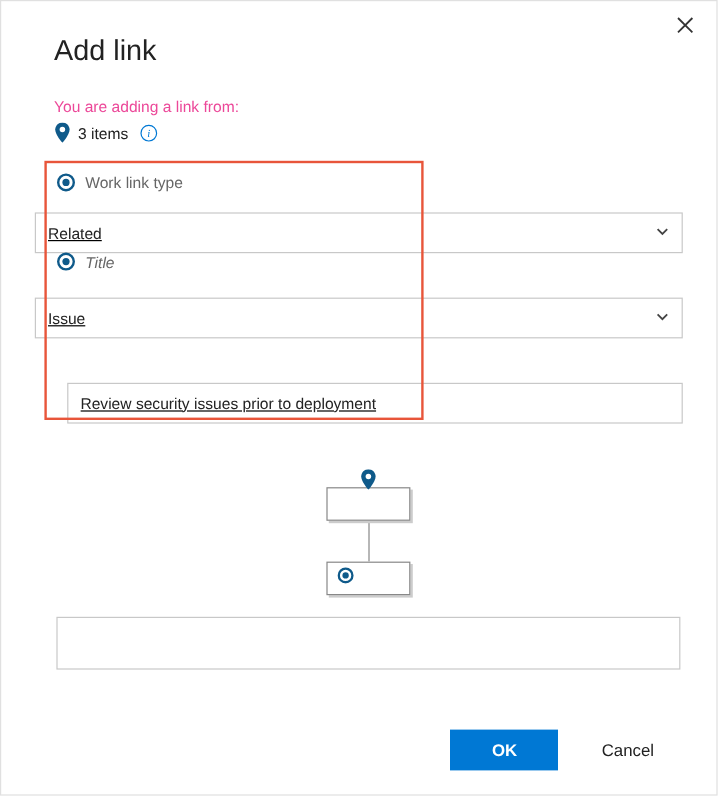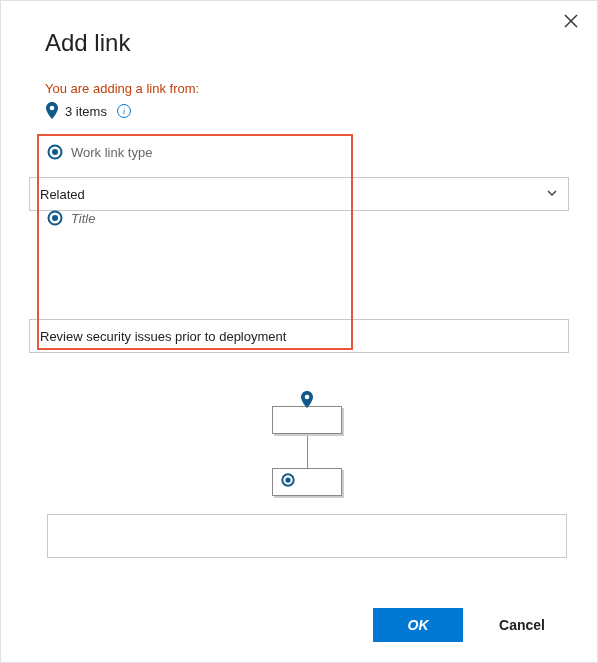--- a/index.html
+++ b/index.html
@@ -1,47 +1,47 @@
 <!DOCTYPE html>
 <html><head>
   <meta charset="utf-8">
   <style>
     * { box-sizing: border-box; margin: 0; padding: 0; }
     body { font-family: "Segoe UI", Arial, sans-serif; background: #fff; width: 598px; height: 663px; position: relative; border: 1px solid #e0e0e0; }
     .dialog { padding: 28px 28px 20px 44px; height: 100%; display: flex; flex-direction: column; }
     .close-btn { position: absolute; top: 10px; right: 14px; width: 24px; height: 24px; cursor: pointer; display: flex; align-items: center; justify-content: center; }
     .close-btn svg { width: 14px; height: 14px; stroke: #333; stroke-width: 1.5; }
     .title { font-size: 24px; font-weight: 400; color: #222; margin-bottom: 24px; }
-    .subtext { font-size: 13px; color: #c2410c; margin-bottom: 6px; }
+    .subtext { font-size: 13px; color: #ec4899; margin-bottom: 6px; }
     .items-row { display: flex; align-items: center; gap: 6px; margin-bottom: 14px; }
     .pin-icon svg { width: 14px; height: 18px; display: block; }
     .items-label { font-size: 13px; color: #222; }
     .info-icon { width: 14px; height: 14px; border: 1px solid #0078d4; border-radius: 50%; display: inline-flex; align-items: center; justify-content: center; font-size: 9px; color: #0078d4; font-style: italic; font-family: Georgia, serif; margin-left: 4px; }
     .field-group { margin-bottom: 14px; padding: 0 2px; }
     .field-label { font-size: 13px; color: #666; margin-bottom: 6px; display: flex; align-items: center; gap: 8px; }
     .ring-icon { width: 16px; height: 16px; display: inline-flex; align-items: center; justify-content: center; }
     .ring-icon svg { width: 16px; height: 16px; display:block; }
     .dropdown, .text-input { width: 100%; height: 34px; border: 1px solid #c8c8c8; background: #fff; padding: 0 10px; font-size: 13px; color: #222; display: flex; align-items: center; justify-content: space-between; cursor: pointer; }
     .text-input { cursor: text; }
     .chevron svg { width: 12px; height: 12px; stroke: #444; stroke-width: 1.5; }
     .highlight-box { border: 2px solid #e8553a; padding: 8px 6px 12px 6px; margin-left: -8px; margin-right: 216px; position: relative; z-index: 2;}
-    .full-row { position: absolute; left: 28px; right: 28px; }
+    .full-row { position: absolute; left: 28px; right: 28px; text-decoration: underline; }
     .row-linktype { top: 176px; }
     .row-workitem { top: 247px; }
-    .row-title { top: 318px; }
+    .row-title { top: 318px; margin-left: 27px; }
     .diagram { display:flex; flex-direction:column; align-items:center; margin: 56px 0 18px 0; }
     .dnode { width: 70px; height: 28px; border: 1px solid #888; background:#fff; box-shadow: 2px 2px 0 #ccc; position:relative; }
     .dnode .pin-top { position:absolute; top:-16px; left:50%; transform:translateX(-50%);}
     .connector { width: 1px; height: 34px; background: #888; }
     .dnode .ring-center { position:absolute; top:50%; left:8px; transform:translateY(-50%);}
     .comment-area { width: 100%; height: 44px; border: 1px solid #c8c8c8; background:#fff; padding:6px 10px; font-size:13px; resize:none; font-family:inherit;}
     .footer { margin-top:auto; display:flex; justify-content:flex-end; gap:12px; align-items:center; padding-top: 16px;}
     .btn { height: 34px; padding: 0 24px; font-size: 14px; border: none; cursor:pointer; display:flex; align-items:center; justify-content:center;}
-    .btn-primary { background:#0078d4; color:#fff; font-weight:600; min-width: 90px; font-style: italic;}
-    .btn-secondary { background:#fff; color:#222;font-weight:bold; }
+    .btn-primary { background:#0078d4; color:#fff; font-weight:600; min-width: 90px;}
+    .btn-secondary { background:#fff; color:#222; }
   </style>
 </head>
 <body>
 
 <div class="dialog">
 
   <div class="close-btn">
     <span>
       <svg viewBox="0 0 14 14" fill="none">
           <line x1="1" y1="1" x2="13" y2="13"></line>
@@ -67,20 +67,28 @@
 
   <div class="full-row row-linktype">
     <div class="dropdown">
       <span>Related</span>
       <span class="chevron"><svg viewBox="0 0 12 12" fill="none">
             <polyline points="2,4 6,8 10,4"></polyline>
           </svg></span>
     </div>
   </div>
 
+  <div class="full-row row-workitem">
+    <div class="dropdown">
+      <span>Issue</span>
+      <span class="chevron"><svg viewBox="0 0 12 12" fill="none">
+            <polyline points="2,4 6,8 10,4"></polyline>
+          </svg></span>
+    </div>
+  </div>
 
   <div class="full-row row-title">
     <input class="text-input" value="Review security issues prior to deployment" style="">
   </div>
 
   <div class="highlight-box" style="height: 216px;">
     <div class="field-group" style="margin-bottom:50px;">
       <div class="field-label">
         <span class="ring-icon">
           <svg viewBox="0 0 16 16">

